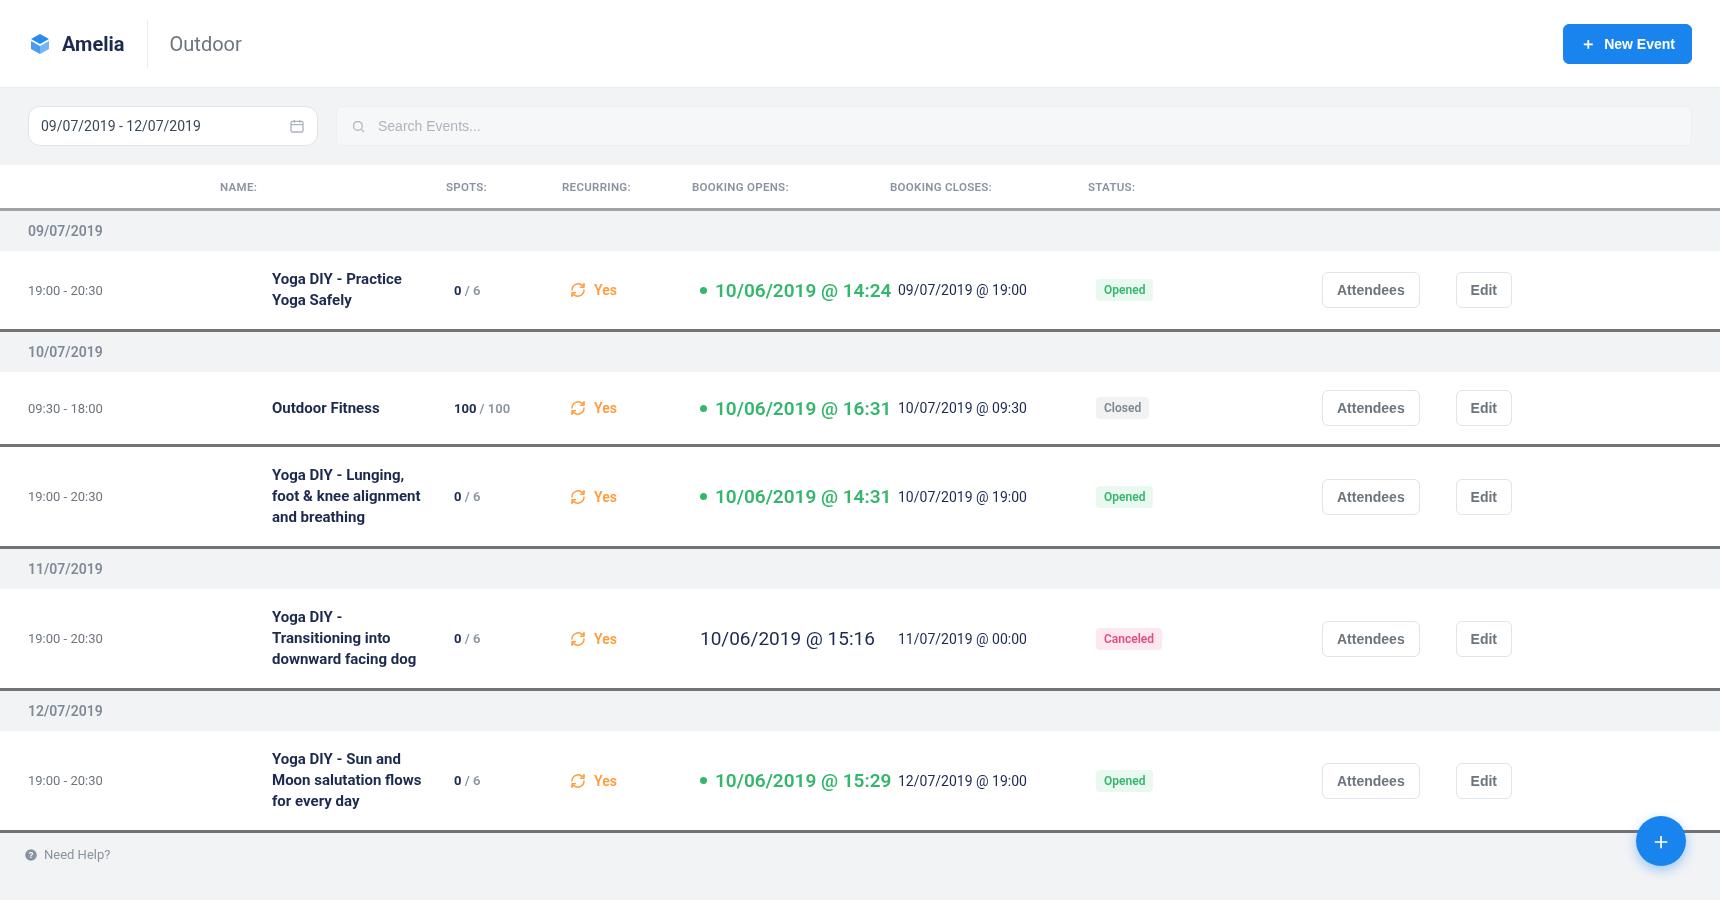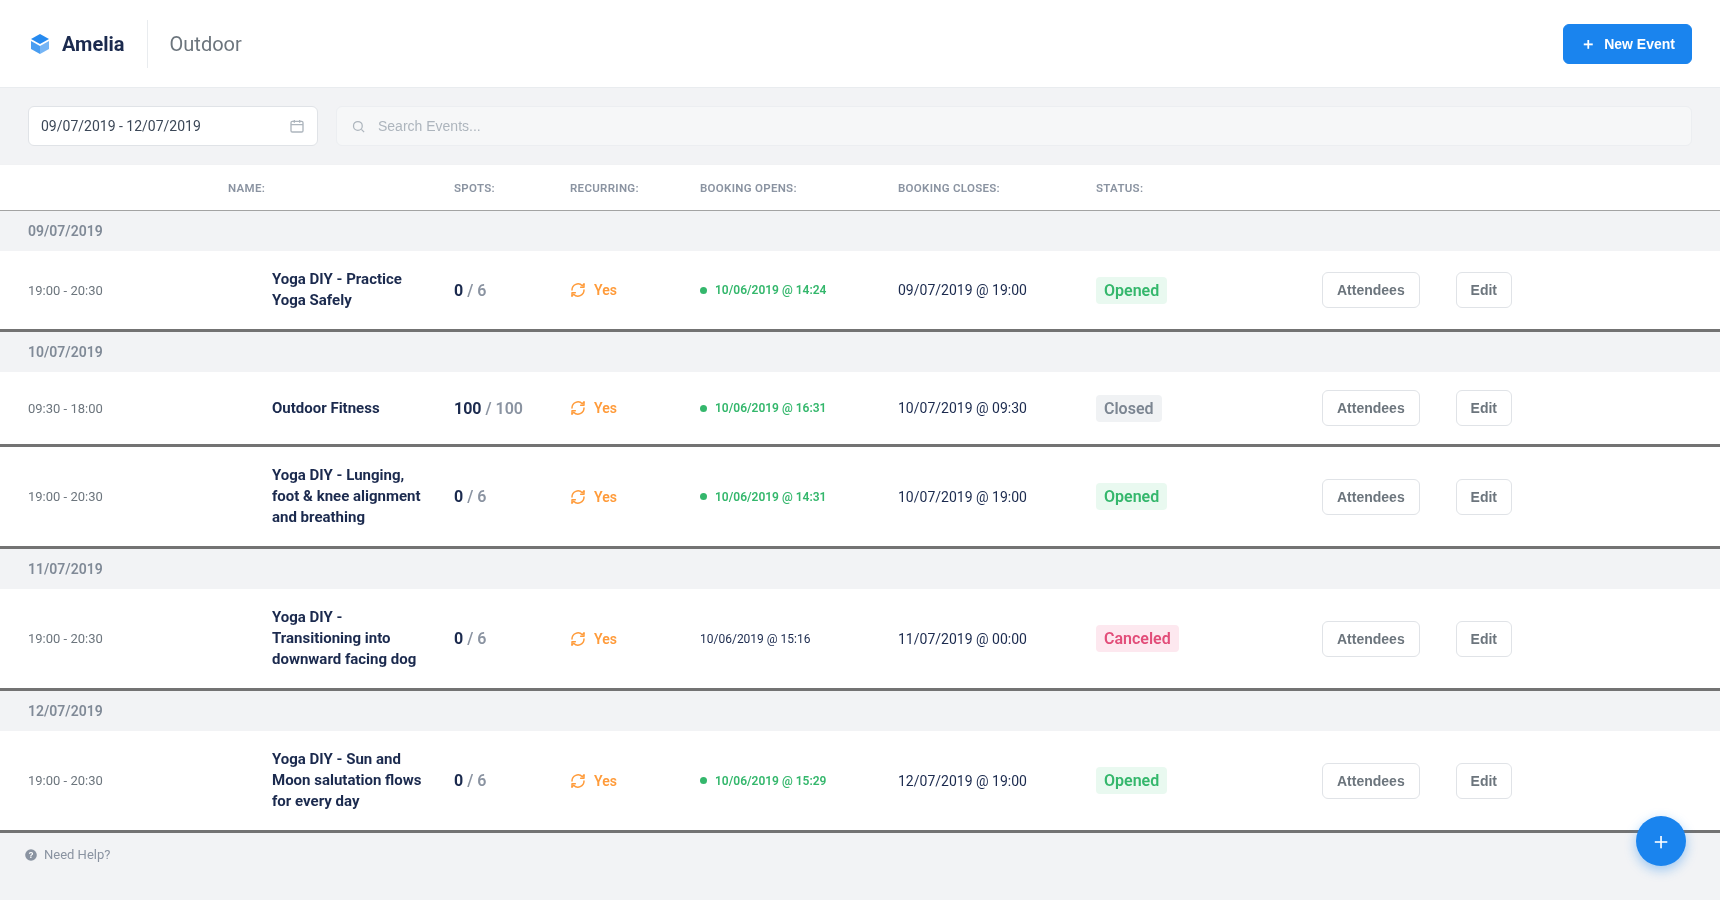--- a/index.html
+++ b/index.html
@@ -7,42 +7,42 @@
   .page { width:100%; padding-bottom:48px; }
   .topbar { background:#fff; border-bottom:1px solid #e9ecef; display:flex; align-items:center; padding:16px 28px; height:88px; }
   .brand { display:flex; align-items:center; gap:10px; font-weight:700; font-size:20px; color:#1b2a4e; }
   .brand-divider { width:1px; height:48px; background:#e9ecef; margin:0 22px; }
   .page-title { font-size:20px; color:#6c757d; font-weight:400; }
   .spacer { flex:1; }
   .btn { display:inline-flex; align-items:center; gap:8px; border-radius:6px; border:1px solid #e0e3e7; background:#fff; color:#6c757d; font-size:14px; font-weight:600; height:40px; padding:0 16px; cursor:pointer; }
   .btn-primary { background:#1a84ee; border-color:#1a84ee; color:#fff; }
   .btn-primary .plus { font-size:16px; line-height:1; }
   .filters { display:flex; gap:18px; padding:18px 28px; }
-  .daterange { width:290px; height:40px; border:1px solid #e0e3e7; border-radius:6px; background:#fff; display:flex; align-items:center; padding:0 12px; color:#3b4757; font-size:14px; justify-content:space-between;}
+  .daterange { width:290px; height:40px; border:1px solid #e0e3e7; border-radius:12px; background:#fff; display:flex; align-items:center; padding:0 12px; color:#3b4757; font-size:14px; justify-content:space-between;}
   .daterange .cal-icon { color:#adb5bd; }
   .search { flex:1; height:40px; border:1px solid #eceef1; border-radius:6px; background:#f6f7f8; display:flex; align-items:center; padding:0 14px; color:#adb5bd; gap:10px; }
   .search input { flex:1; border:none; outline:none; background:transparent; font-size:14px; color:#495057; }
   .search input::placeholder { color:#adb5bd; }
   .list-area { background:#fff; border-top:1px solid #f1f2f4; }
   .cols { display:grid; grid-template-columns: 200px 226px 116px 130px 198px 198px 226px 190px; align-items:center; }
-  .headers { height:46px; padding:0 28px; font-size:11.5px; letter-spacing:.3px; color:#8a93a1; text-transform:uppercase; font-weight:600; border-bottom:1px solid #a3a3a3; background:#fff;}
+  .headers { height:46px; padding:0 20px; font-size:11.5px; letter-spacing:.3px; color:#8a93a1; text-transform:uppercase; font-weight:600; border-bottom:3px solid #a3a3a3; background:#fff;}
   .date-group { background:#f2f3f5; color:#808a97; font-size:14px; font-weight:600; padding:12px 28px; }
   .row { padding:18px 28px; border-bottom:3px solid #737373; }
   .row .time { color:#6c757d; font-size:13px; }
   .row .name { font-weight:700; font-size:15px; color:#1b2a4e; padding-right:24px; line-height:1.4;margin-left:44px;}
-  .row .spots { font-size:16px; color:#1b2a4e; font-weight:700;}
+  .row .spots { font-size:13px; color:#1b2a4e; font-weight:700;}
   .row .spots .cap { color:#8a93a1; font-weight:600; }
   .recurring { display:inline-flex; align-items:center; gap:8px; color:#ff9b3a; font-weight:600; font-size:14px; }
   .recurring svg { width:16px; height:16px; }
-  .opens { display:flex; align-items:center; gap:8px; font-size:12px; }
+  .opens { display:flex; align-items:center; gap:8px; font-size:19px; }
   .opens.live { color:#34b76c; font-weight:600;}
   .opens .dot { width:7px; height:7px; border-radius:50%; background:#34b76c; }
   .opens.plain { color:#1b2a4e; font-weight:400;}
   .closes { font-size:14px; color:#1b2a4e; }
-  .status-badge { display:inline-block; font-size:16px; font-weight:600; padding:4px 8px; border-radius:4px; }
+  .status-badge { display:inline-block; font-size:12px; font-weight:600; padding:4px 8px; border-radius:4px; }
   .status-opened  { background:#e9f9f0; color:#34b76c; }
   .status-closed  { background:#f0f2f4; color:#7c8692; }
   .status-canceled{ background:#fde8ef; color:#e24d79; }
   .actions { display:flex; gap:10px; justify-content:space-between; }
   .actions .btn { height:36px; padding:0 14px; font-weight:600; color:#6c757d; }
   .help { font-size:13px; color:#8a93a1; padding:14px 24px 0; display:flex; align-items:center; gap:6px; }
   .fab { position:fixed; right:34px; bottom:34px; width:50px; height:50px; border-radius:50%; background:#1a84ee; color:#fff; display:flex; align-items:center; justify-content:center; font-size:24px; box-shadow:0 4px 12px rgba(26,132,238,.4); cursor:pointer; }
   svg { display:block; }
 </style>
 </head>

